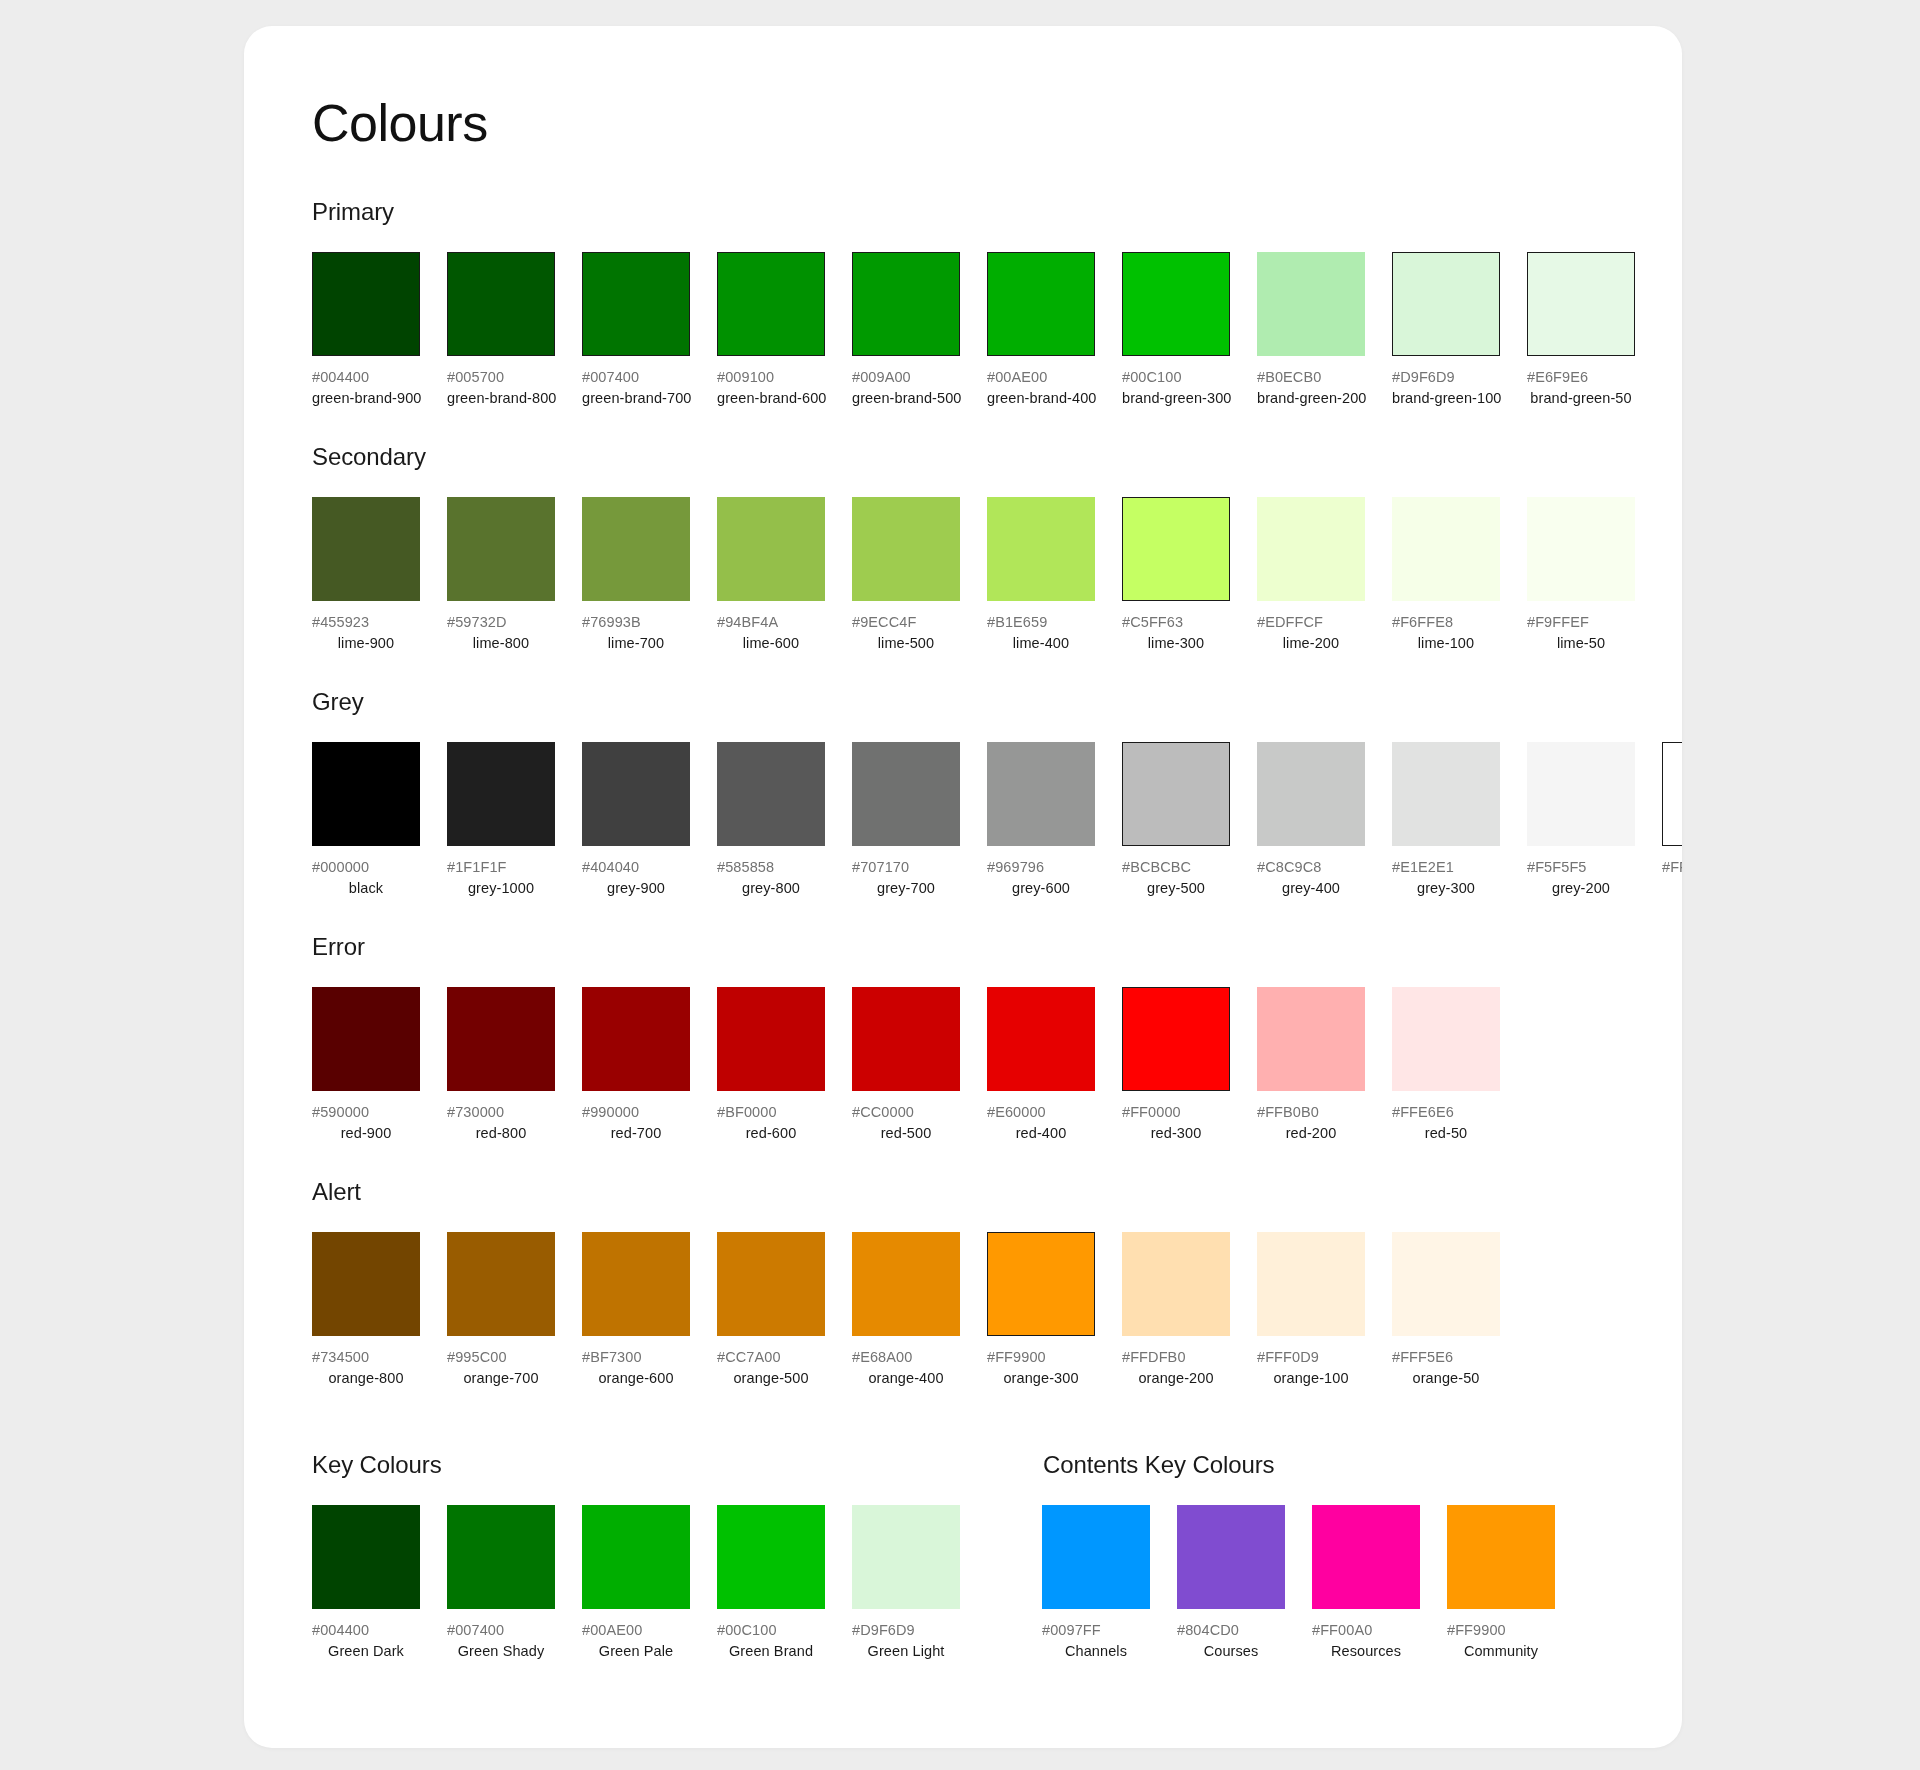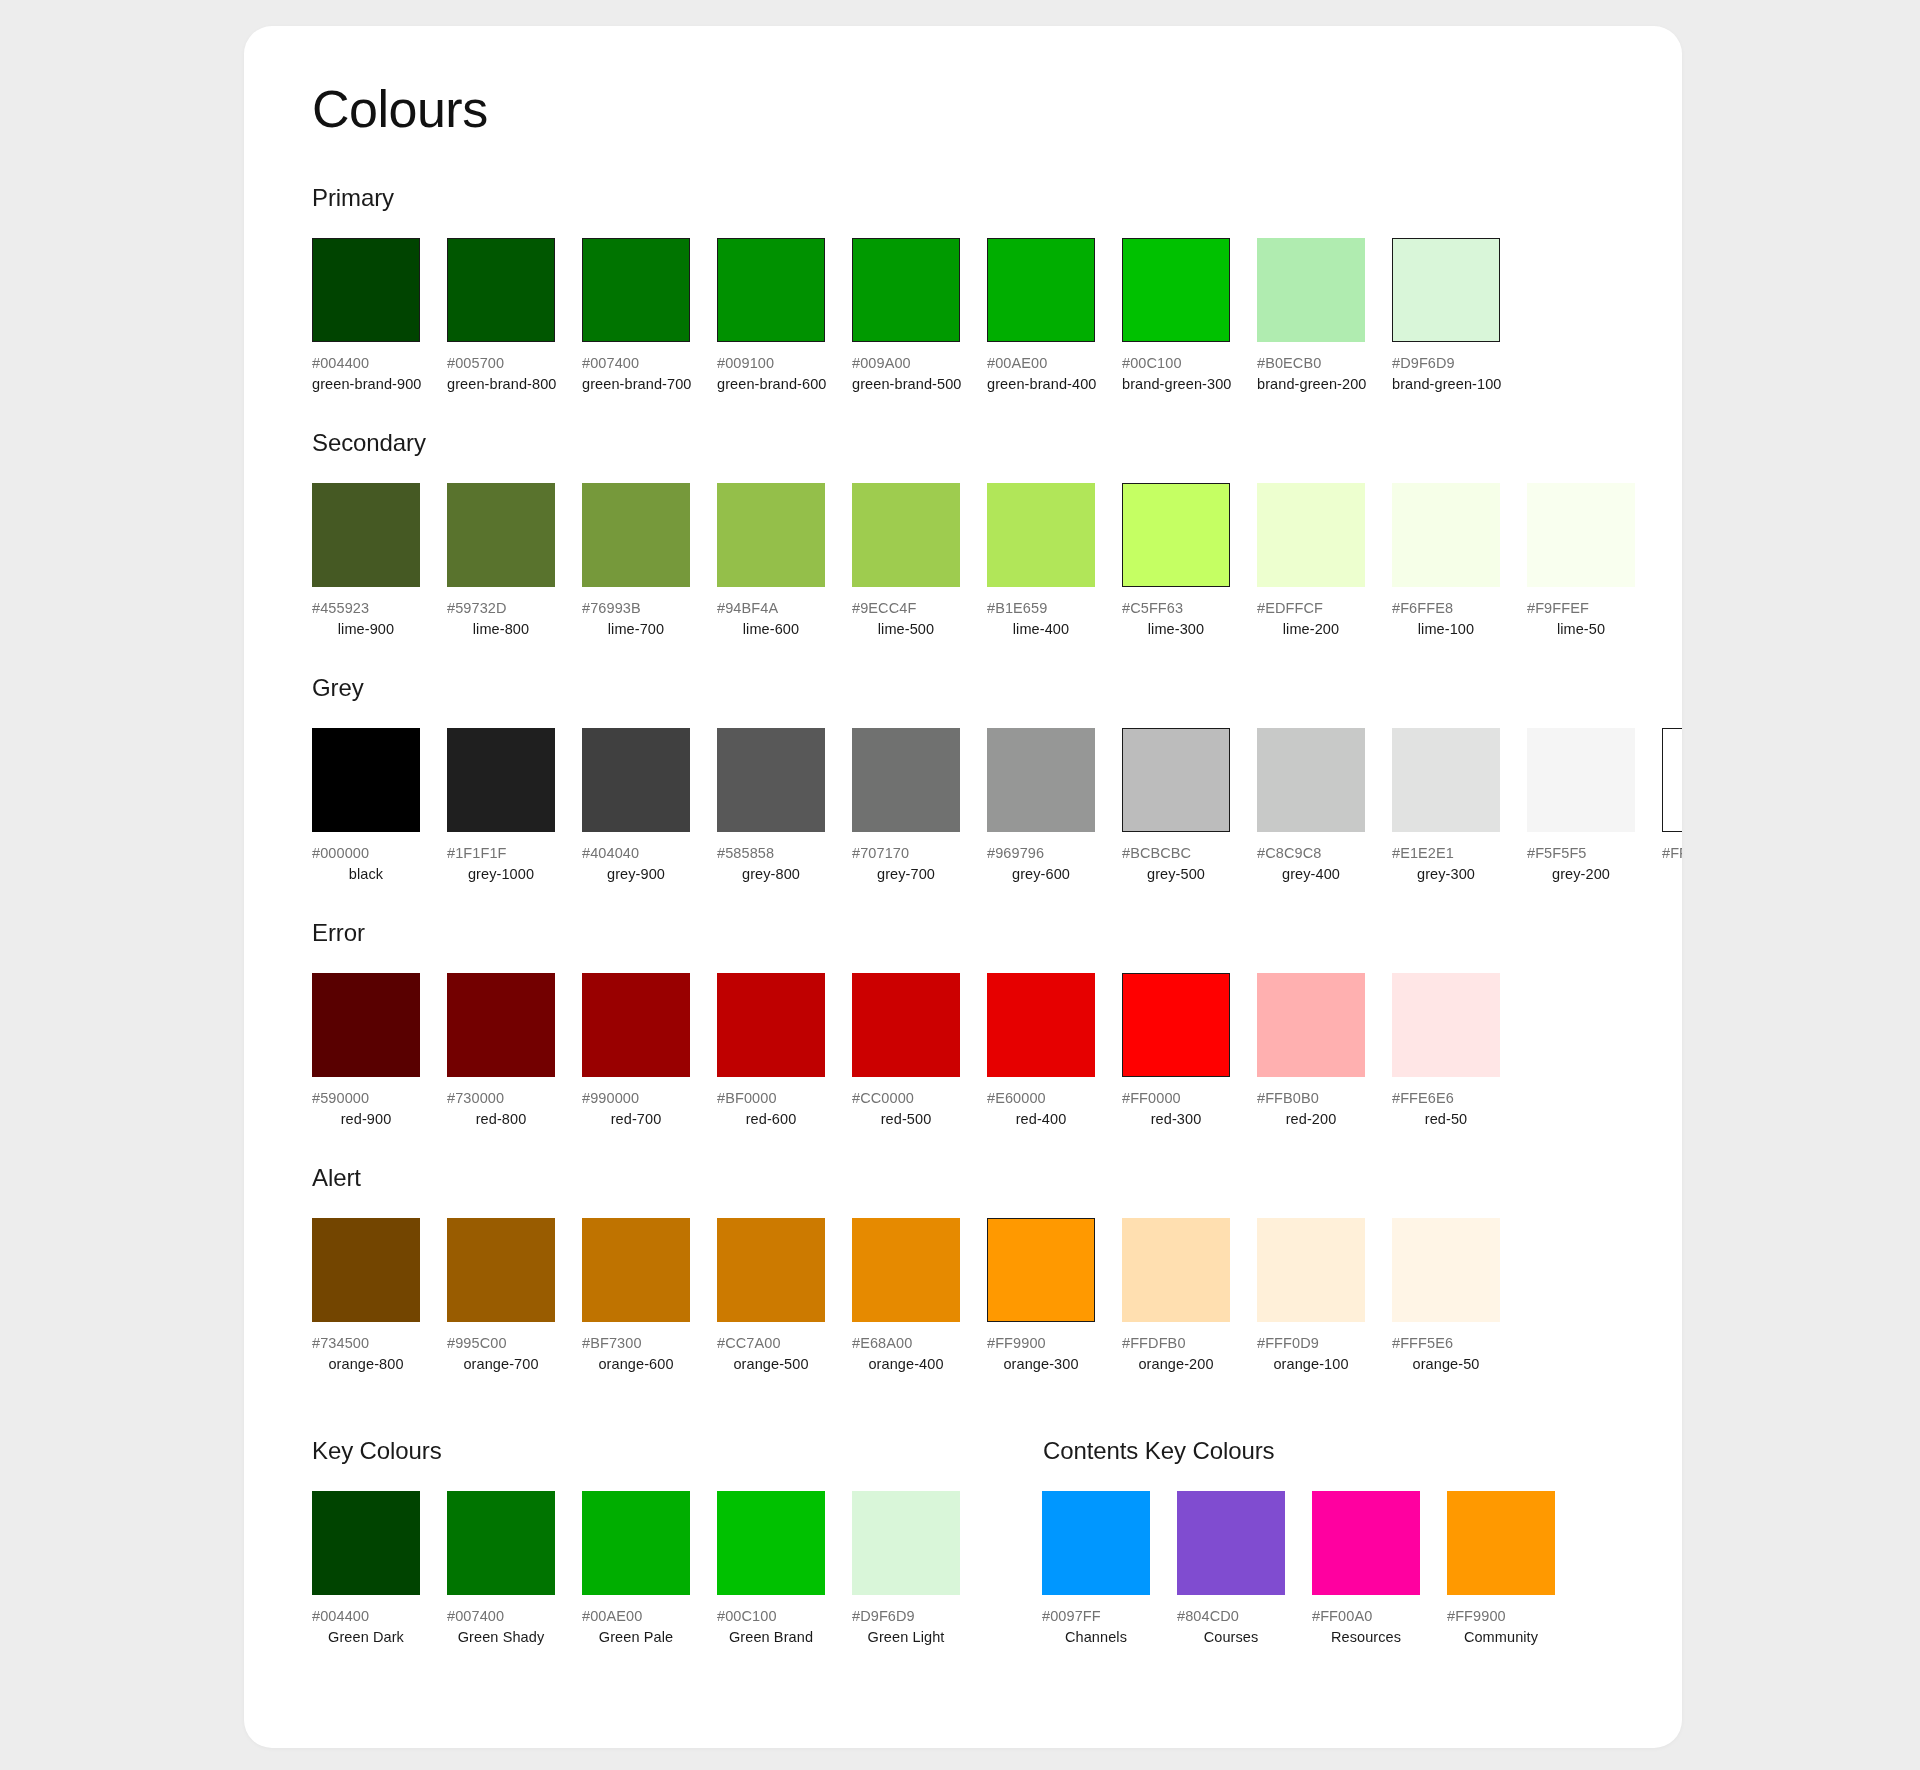--- a/index.html
+++ b/index.html
@@ -24,21 +24,21 @@
     width: 1438px;
     height: 1722px;
     background: #FFFFFF;
     border-radius: 28px;
     box-shadow: 0 1px 4px rgba(0,0,0,0.04);
     overflow: hidden;
   }
   #inner {
     position: absolute;
     left: 68px;
-    top: 54px;
+    top: 68px;
     right: 30px;
   }
 
   .page-title {
     font-size: 52px;
     font-weight: 400;
     letter-spacing: -0.5px;
     color: #111111;
     line-height: 1.12;
     margin-bottom: 46px;
@@ -157,20 +157,25 @@
               <div class="swatch-item">
                 <div class="swatch-chip" style="background: rgb(176, 236, 176);"></div>
                 <div class="swatch-hex">#B0ECB0</div>
                 <div class="swatch-name">brand-green-200</div>
               </div>
               <div class="swatch-item">
                 <div class="swatch-chip bordered" style="background: rgb(217, 246, 217);"></div>
                 <div class="swatch-hex">#D9F6D9</div>
                 <div class="swatch-name">brand-green-100</div>
               </div>
+              <div class="swatch-item">
+                <div class="swatch-chip bordered" style="background: rgb(230, 249, 230);"></div>
+                <div class="swatch-hex">#E6F9E6</div>
+                <div class="swatch-name">brand-green-50</div>
+              </div>
             </div>
           </div>
           <div class="section">
             <div class="section-title">Secondary</div>
             <div class="swatch-row">
               <div class="swatch-item">
                 <div class="swatch-chip" style="background: rgb(69, 89, 35);"></div>
                 <div class="swatch-hex">#455923</div>
                 <div class="swatch-name">lime-900</div>
               </div>

